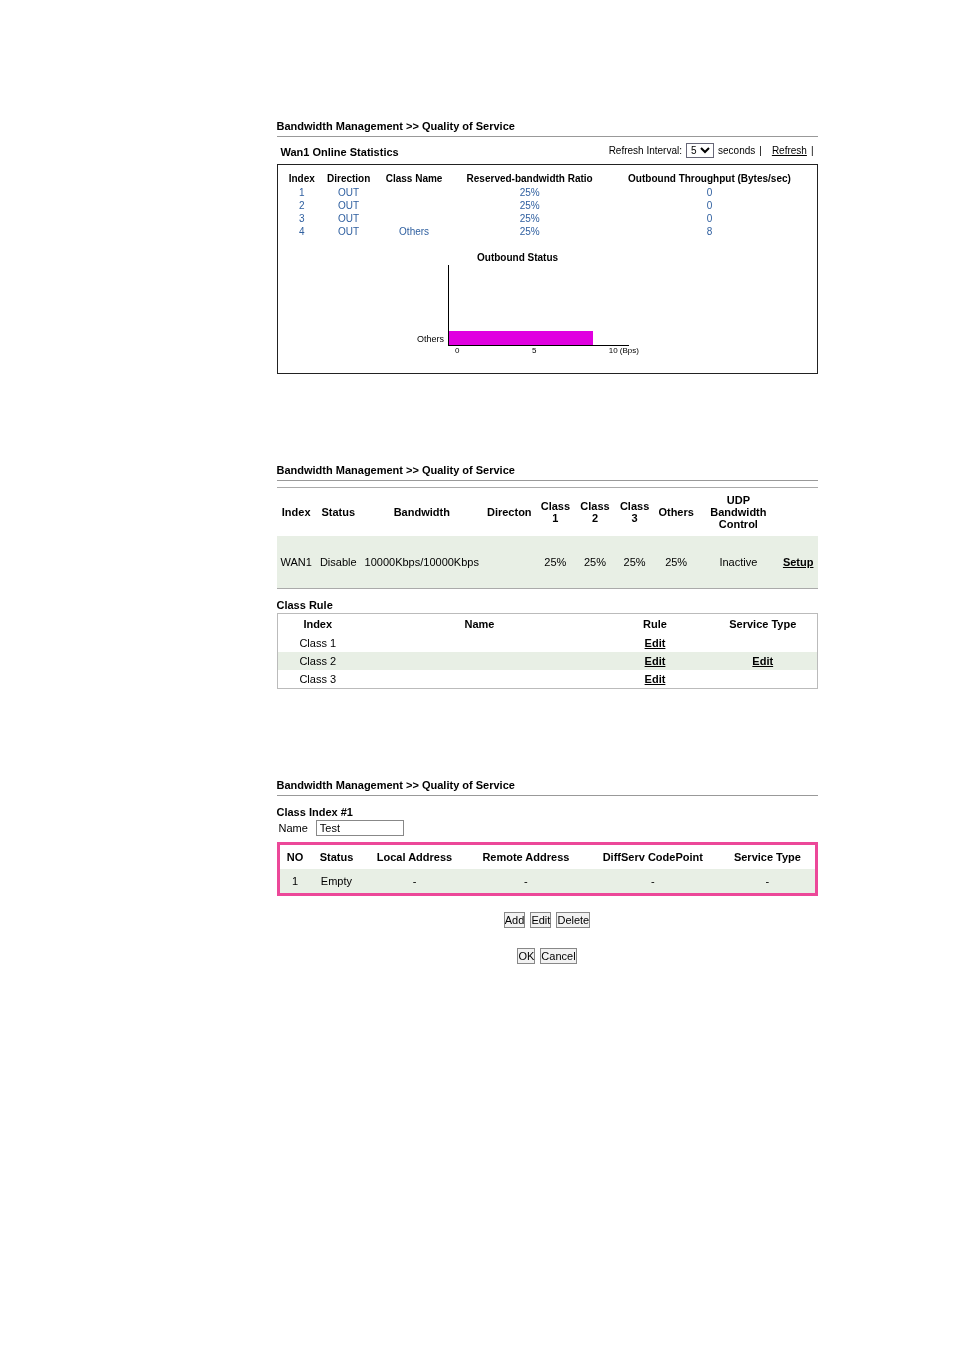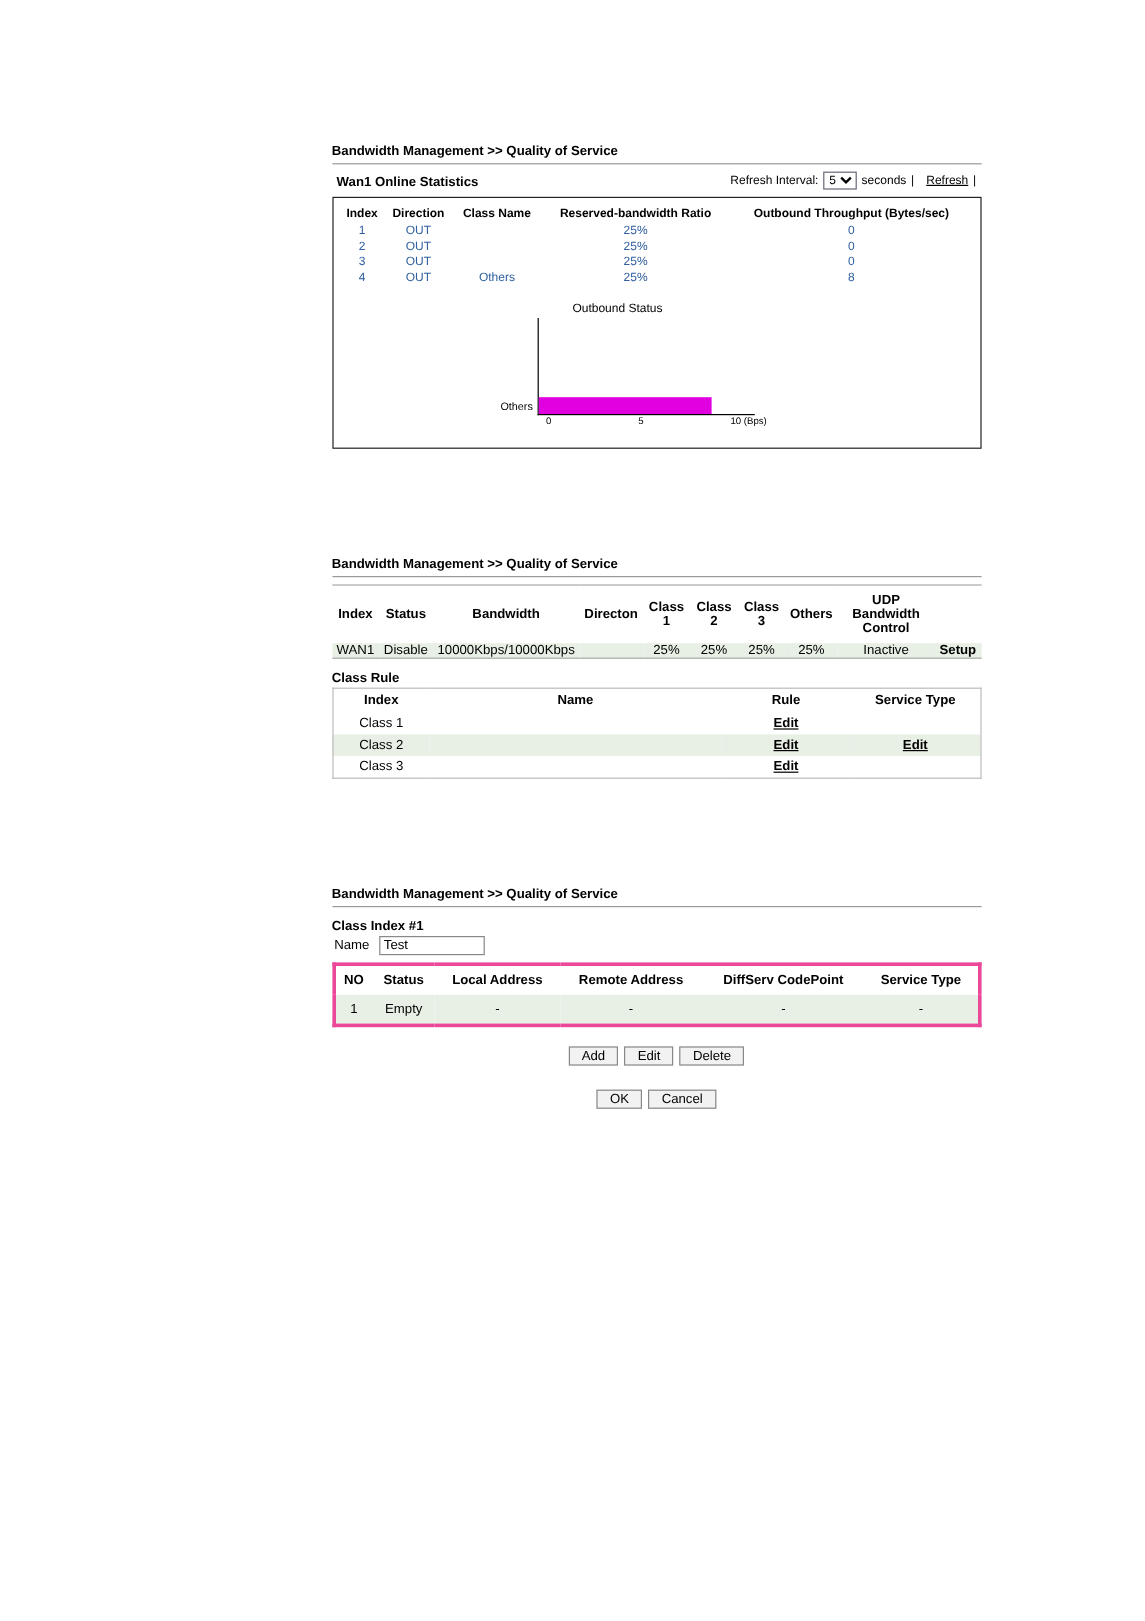--- a/index.html
+++ b/index.html
@@ -72,21 +72,21 @@
   .stats-table td {
     text-align: center;
     padding: 1px 2px;
     color: #3060a0;
   }
   .chart-wrap {
     margin: 14px auto 8px auto;
     width: 260px;
   }
   .chart-title {
-    font-weight: normal;
+    font-weight: bold;
     font-size: 10px;
     text-align: left;
     margin-left: 60px;
     margin-bottom: 2px;
   }
   .chart-area {
     display: flex;
     align-items: flex-end;
     gap: 4px;
   }
@@ -130,27 +130,28 @@
     border-bottom: 1px solid #aaa;
   }
   .gs-table th {
     font-weight: bold;
     text-align: center;
     padding: 6px 4px;
     background: #fff;
   }
   .gs-table td {
     text-align: center;
-    padding: 0 4px;
+    padding: 20px 4px;
   }
   .gs-table tr.alt td {
     background: #e8efe5;
   }
   .setup-link {
     font-weight: bold;
+    text-decoration: underline;
     cursor: pointer;
   }
   .cr-table {
     width: 100%;
     border-collapse: collapse;
     font-size: 11px;
     border: 1px solid #bbb;
   }
   .cr-table th {
     font-weight: bold;
@@ -204,21 +205,21 @@
   }
   .btn-row {
     text-align: center;
     margin-top: 16px;
   }
   .btn-row.sep {
     margin-top: 20px;
   }
   .btn {
     font-size: 11px;
-    padding: 1px 10px;
+    padding: 1px 0;
     border: 1px solid #888;
     background: #f2f2f2;
     cursor: pointer;
     margin: 0 1px;
   }
 </style>
 </head>
 <body>
 
 <div class="page">

